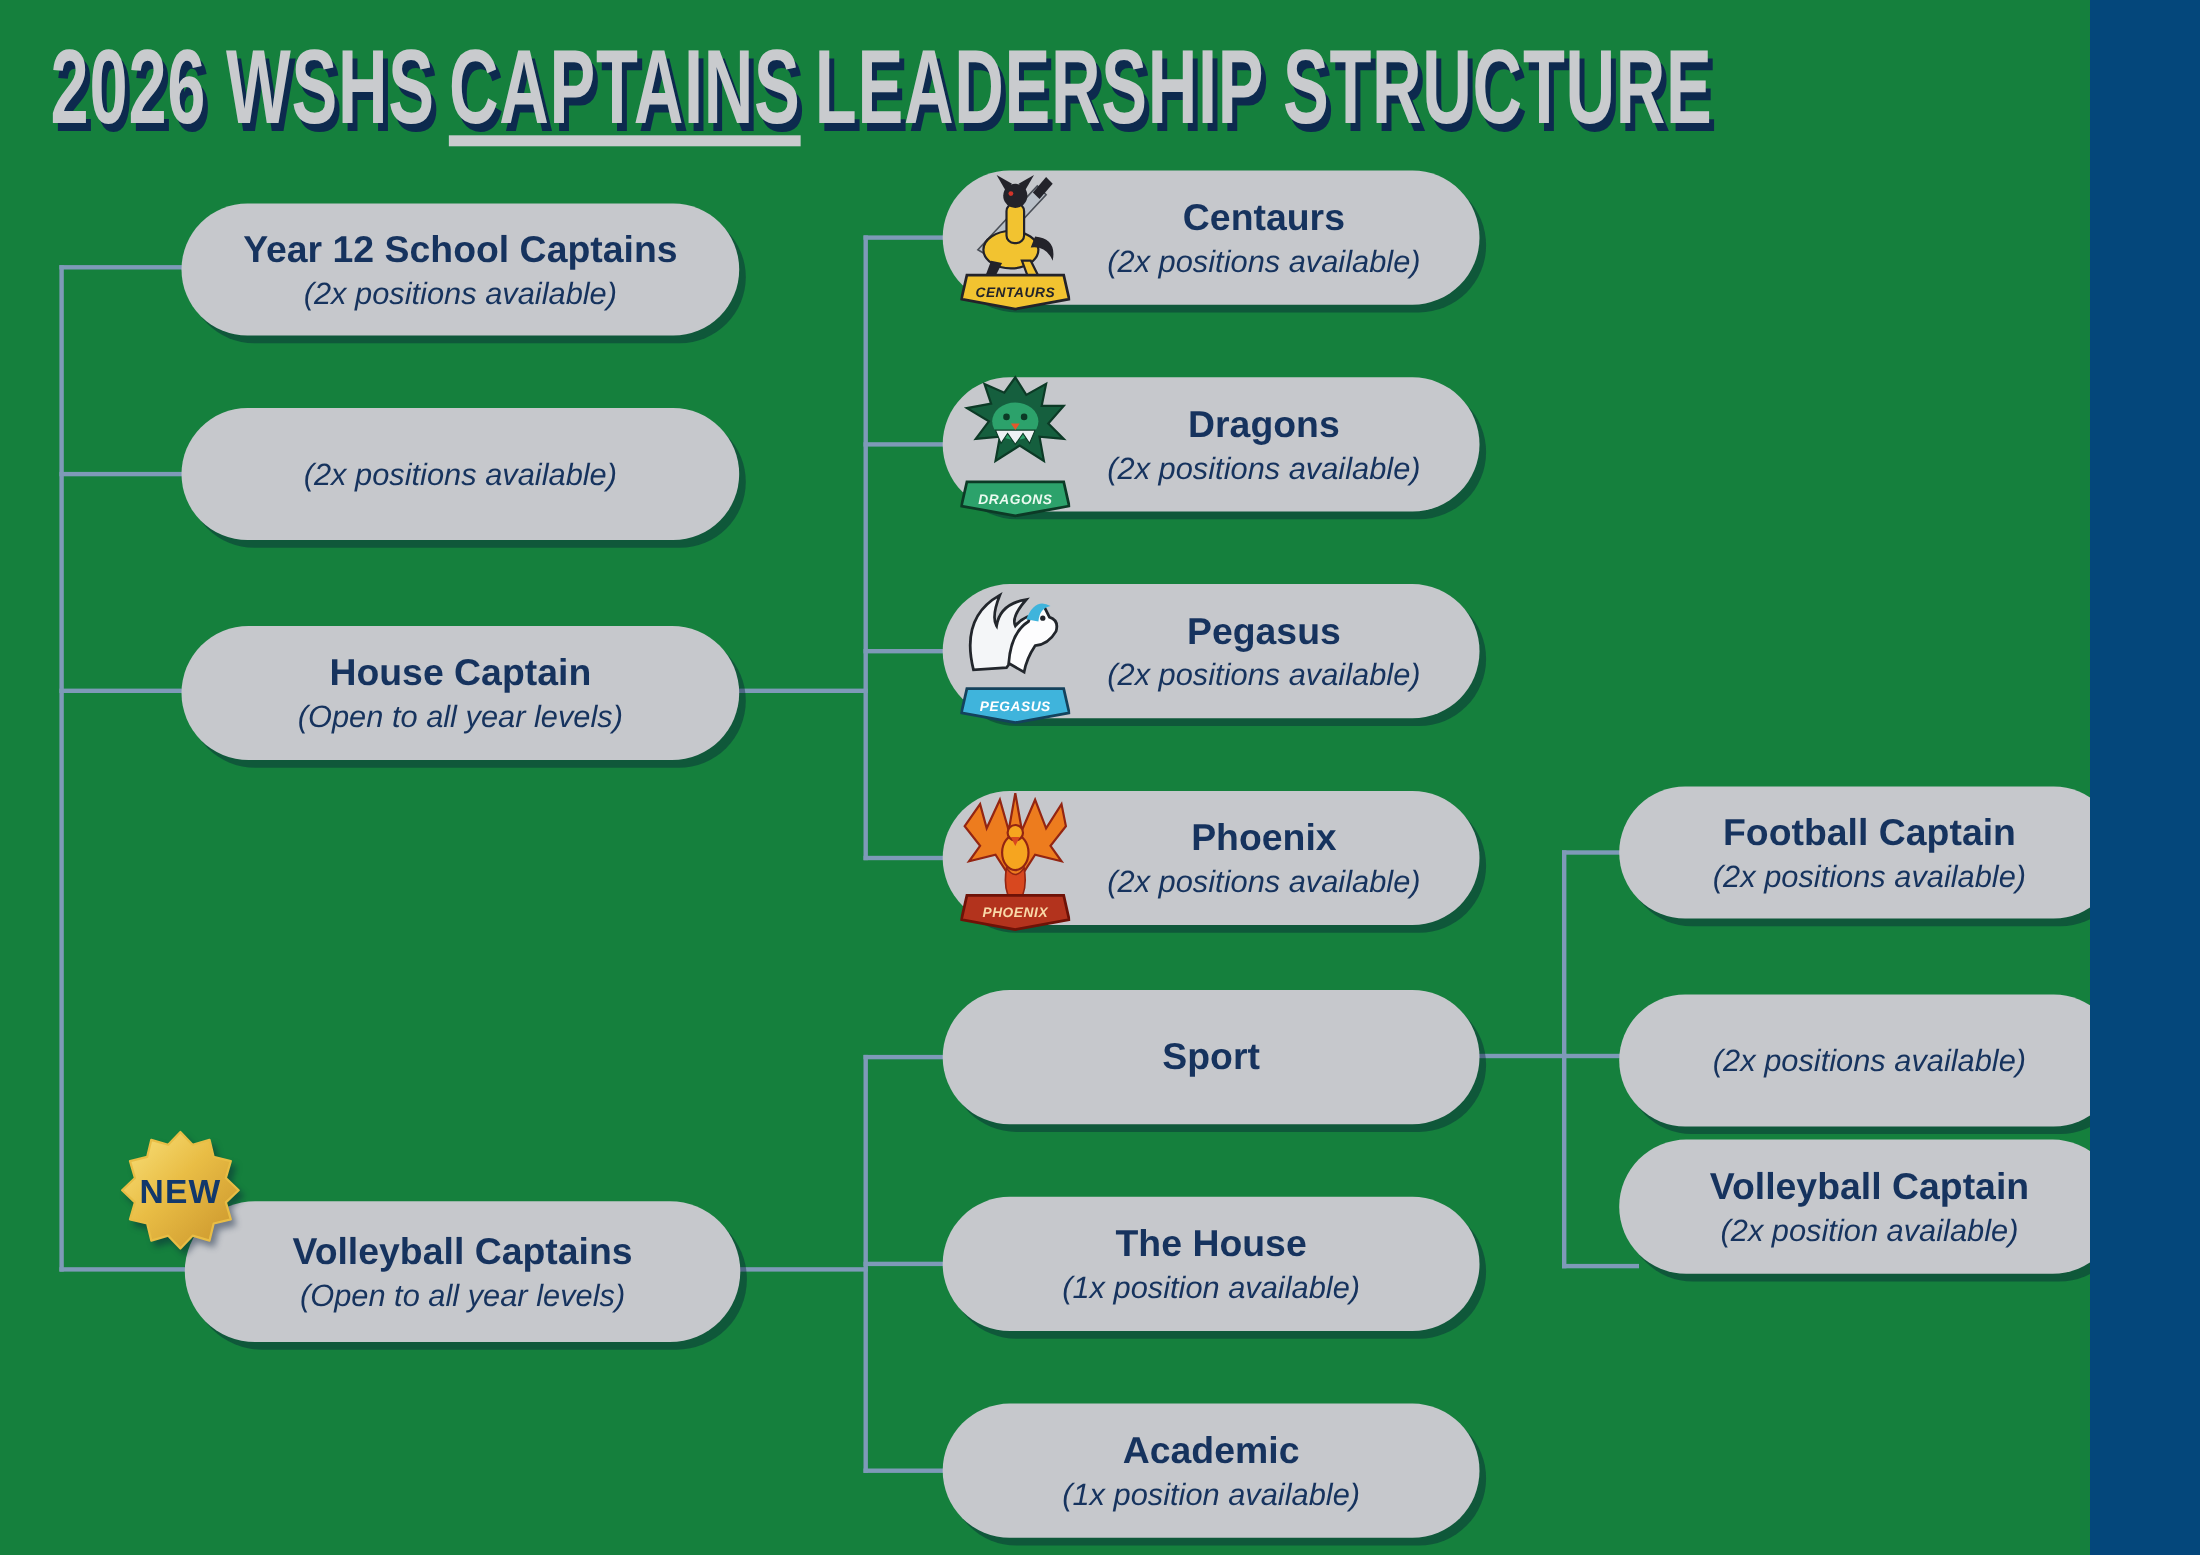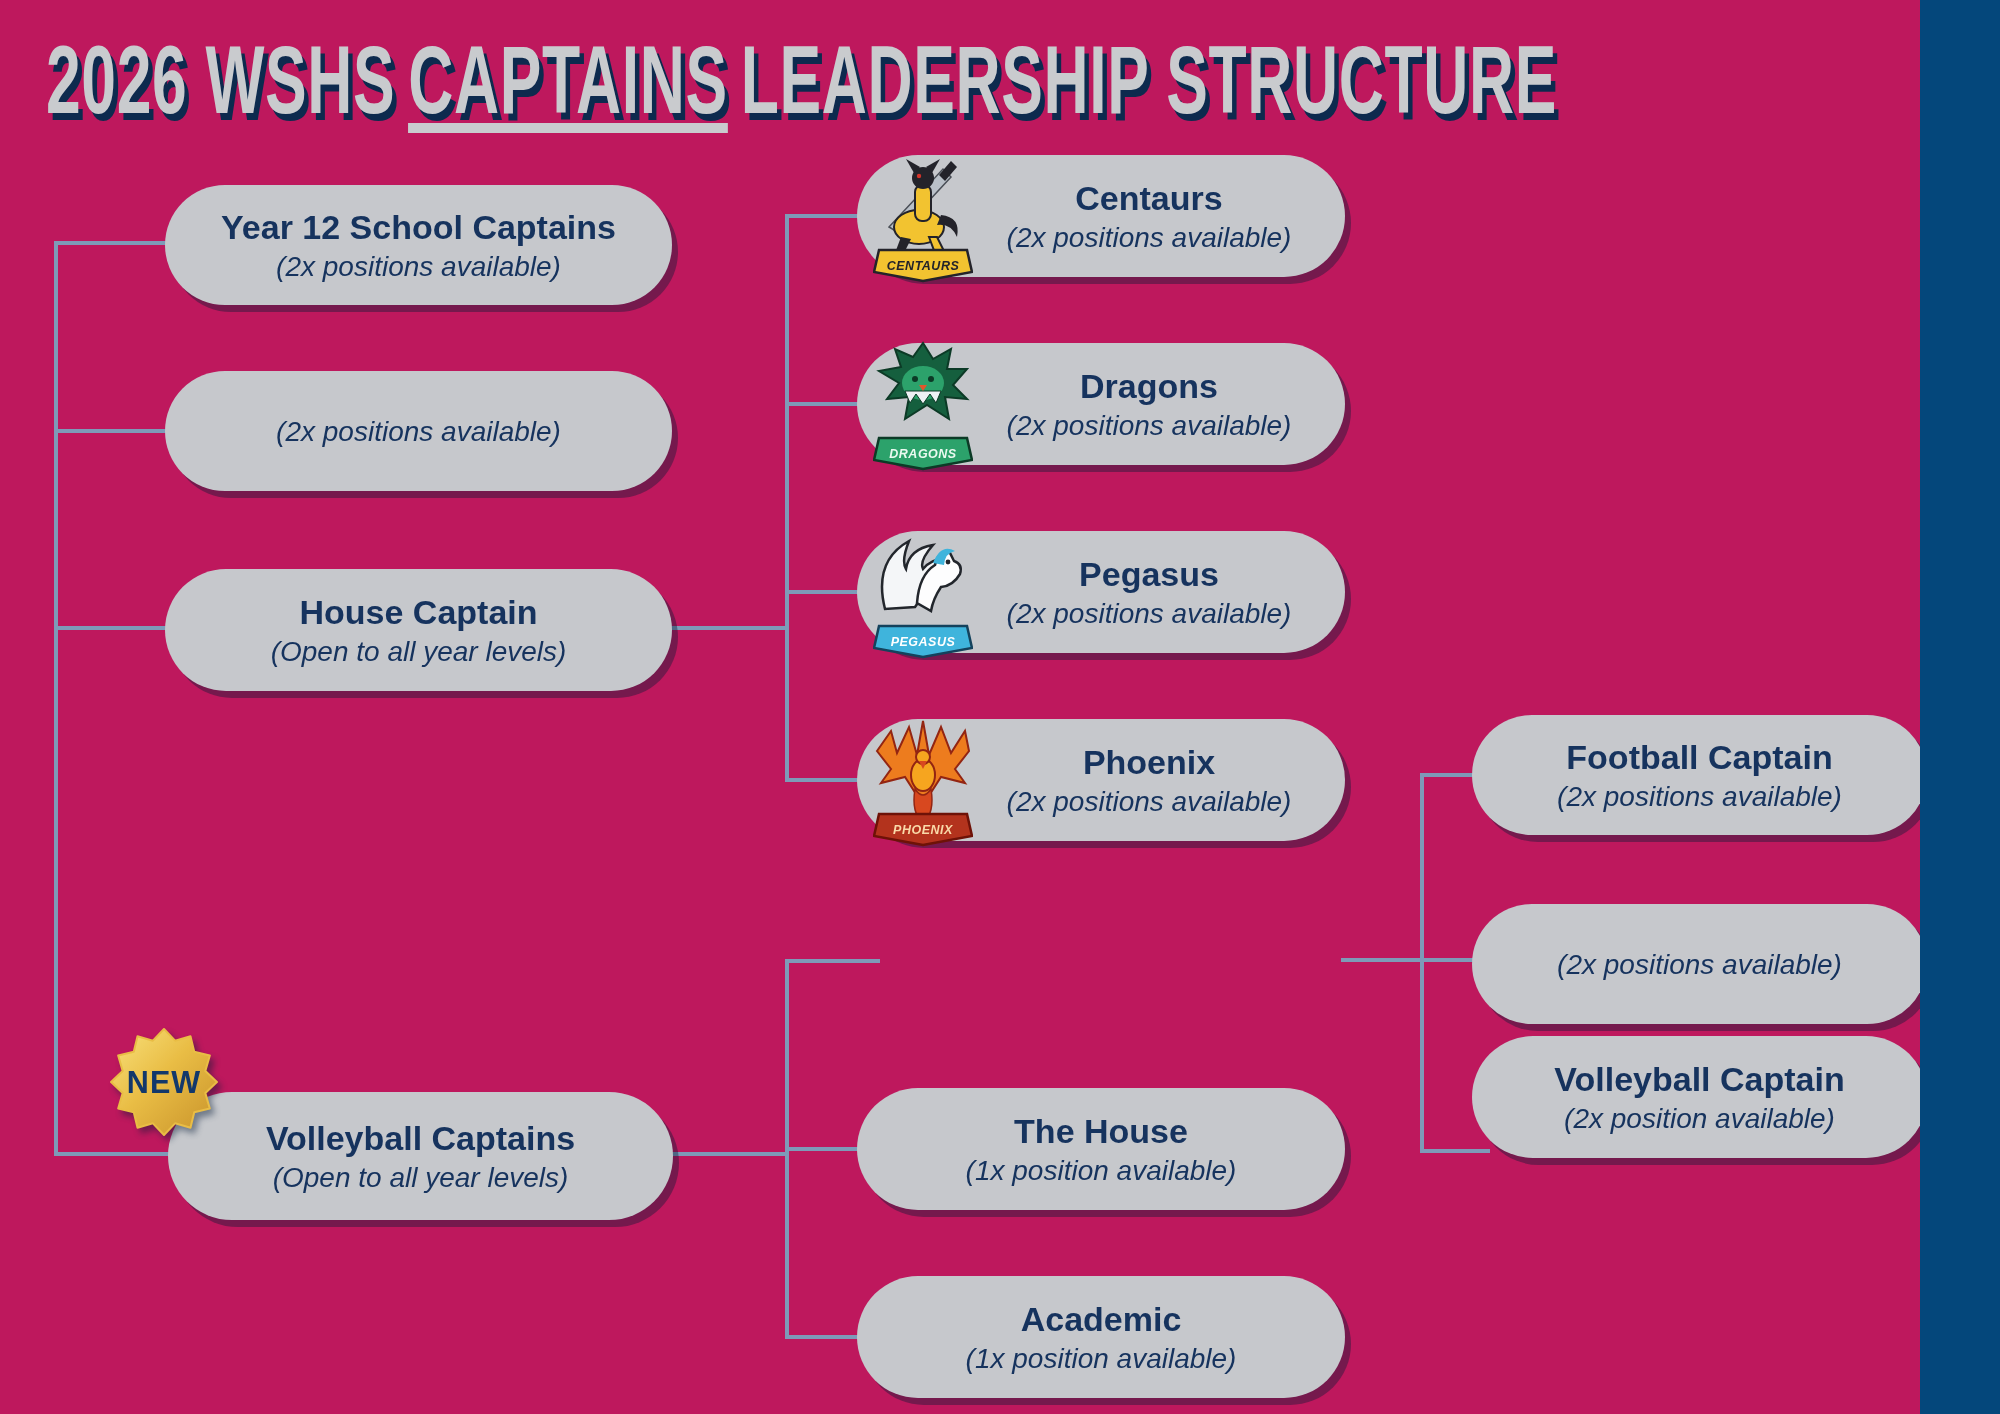--- a/index.html
+++ b/index.html
@@ -1,22 +1,21 @@
 <!DOCTYPE html>
 <html><head>
 <meta charset="utf-8">
 <style>
   html,body{margin:0;padding:0;background:#04477b;}
   .canvas{
     position:relative;
     width:1900px;height:1414px;
-    background:#be185d;
+    background:#15803d;
     overflow:hidden;
     font-family:"Liberation Sans", sans-serif;
-    padding-left:20px;
   }
   
   .title{
     position:absolute;left:46px;top:26px;margin:0;
     font-size:96px;font-weight:800;line-height:1.12;
     color:#c9cbce;white-space:nowrap;
     transform:scaleX(0.65);transform-origin:left top;
     text-shadow:7px 7px 0 #0d2a4e;
     letter-spacing:1px;
   }
@@ -169,20 +168,24 @@
       <path d="M42,72 Q38,96 50,106 Q62,96 58,72 Q50,84 42,72 Z" fill="#d8481f" stroke="#932512" stroke-width="1.5"></path>
       <path d="M6,97 L94,97 L99,119 L50,128 L1,119 Z" fill="#b3331d" stroke="#6e1207" stroke-width="2.5"></path>
       <text class="banner-text" x="50" y="117" text-anchor="middle" fill="#f9d9a8">PHOENIX</text>
     </svg>
     <div class="txt">
       <div class="node-title">Phoenix</div>
       <div class="node-sub">(2x positions available)</div>
     </div>
   </div>
 
+  <div class="node" style="left:857px;top:900px;width:488px;height:122px">
+    <div class="node-title">Sport</div>
+    <div class="node-sub"></div>
+  </div>
   <div class="node" style="left:857px;top:1088px;width:488px;height:122px">
     <div class="node-title">The House</div>
     <div class="node-sub">(1x position available)</div>
   </div>
   <div class="node" style="left:857px;top:1276px;width:488px;height:122px">
     <div class="node-title">Academic</div>
     <div class="node-sub">(1x position available)</div>
   </div>
 
   <div class="node" style="left:1472px;top:715px;width:455px;height:120px">

